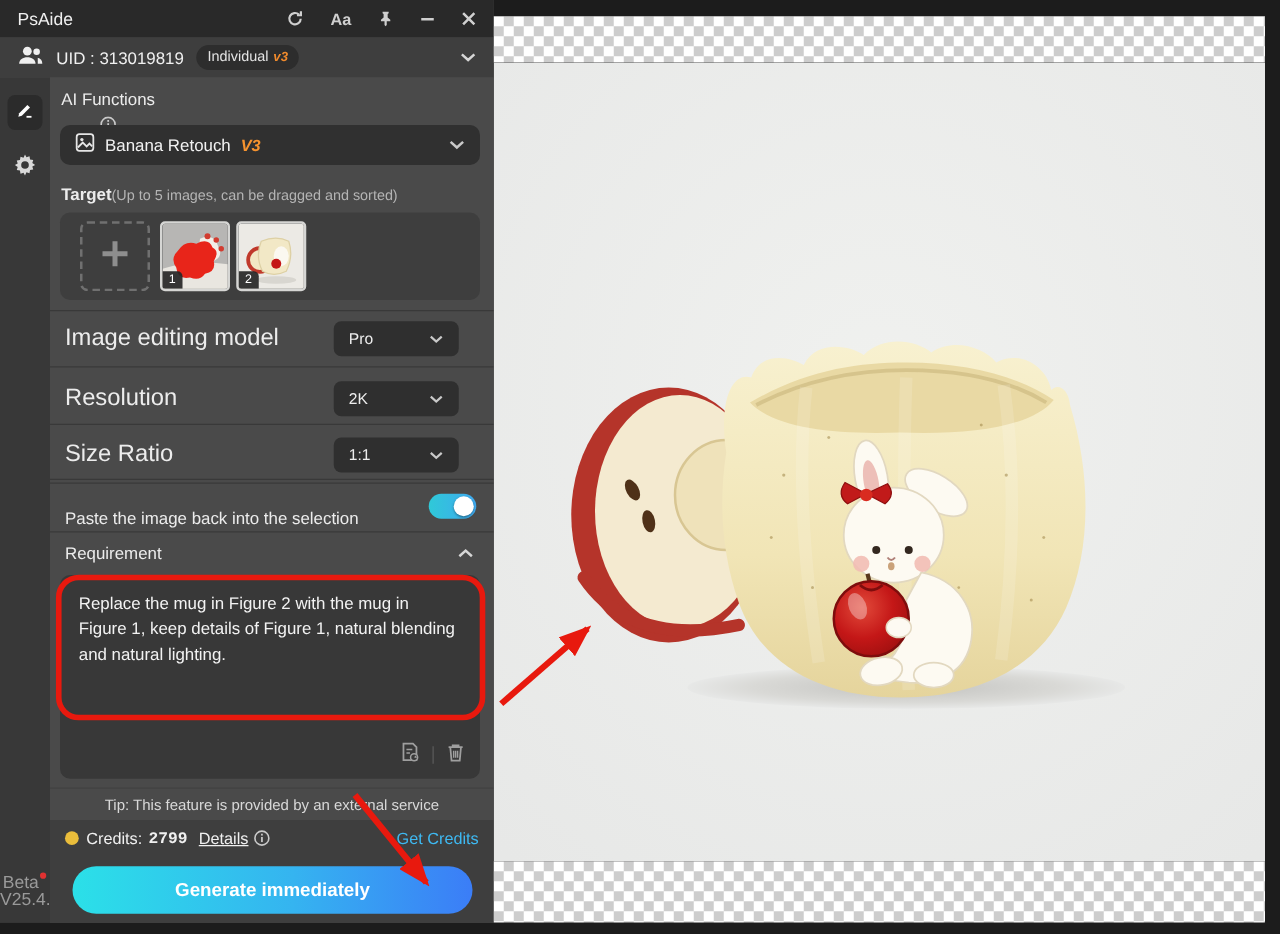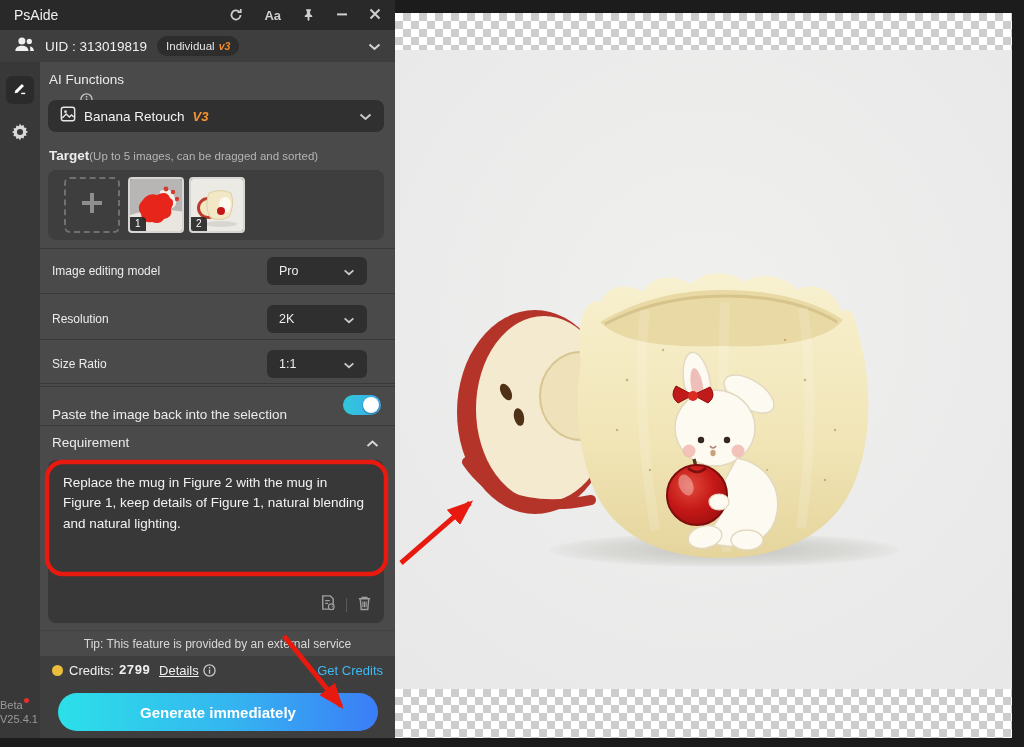--- a/index.html
+++ b/index.html
@@ -6,38 +6,38 @@
   html,body { width:1024px; height:747px; overflow:hidden; background:#1c1c1c;
               font-family:"Liberation Sans", sans-serif; }
   #window { position:relative; width:1024px; height:640px; background:#1c1c1c; }
 
   
   #panel { position:absolute; left:0; top:0; width:395px; height:738px; background:#4a4a4a; }
 
   .titlebar { position:absolute; left:0; top:0; width:395px; height:30px; background:#292929;
               display:flex; align-items:center; padding:0 14px; }
   .titlebar .title { color:#f0f0f0; font-size:14px; }
-  .titlebar .tb-icons { margin-left:auto; display:flex; align-items:flex-start; gap:21px; }
+  .titlebar .tb-icons { margin-left:auto; display:flex; align-items:center; gap:21px; }
   .tb-btn { color:#cfcfcf; font-size:12px; display:flex; align-items:center; cursor:default; }
 
   .uid-row { position:absolute; left:0; top:30px; width:395px; height:32px; background:#3e3e3e;
              display:flex; align-items:center; padding:0 14px; }
   .uid-text { color:#f0f0f0; font-size:13.5px; margin-left:10px; }
   .plan-badge { margin-left:10px; background:#2d2d2d; border-radius:10px; height:20px;
                 display:flex; align-items:center; padding:0 9px; }
   .plan-badge .plan { color:#e3e3e3; font-size:11.5px; }
   .plan-badge .plan-v { color:#f08a2c; font-size:10.5px; font-style:italic; font-weight:bold; margin-left:4px; }
   .uid-chevron { margin-left:auto; }
 
   .rail { position:absolute; left:0; top:62px; width:40px; height:676px; background:#383838; }
   .rail-btn { position:absolute; left:6px; top:14px; width:28px; height:28px; background:#2b2b2b;
               border-radius:6px; display:flex; align-items:center; justify-content:center; }
   .rail-gear { position:absolute; left:11px; top:61px; width:18px; height:18px; }
-  .rail-version { position:absolute; left:0; bottom:12px; width:40px; 
-                  padding-right:3px; color:#9a9a9a; font-size:11px; line-height:14px; }
+  .rail-version { position:absolute; left:0; bottom:12px; width:40px; text-align:right;
+                  padding-right:3px; color:#9a9a9a; font-size:14px; line-height:14px; }
   .beta-dot { display:inline-block; width:5px; height:5px; background:#e03131; border-radius:50%;
               vertical-align:top; margin-left:1px; }
 
   .content { position:absolute; left:40px; top:62px; width:355px; height:676px; background:#4a4a4a; }
 
   .ai-label { position:absolute; left:9px; top:10px; display:flex; align-items:center; gap:6px;
               color:#ececec; font-size:13.5px;flex-direction:column; }
   .dropdown-main { position:absolute; left:8px; top:38px; width:336px; height:32px; background:#303030;
                    border-radius:8px; display:flex; align-items:center; padding:0 12px; gap:8px; }
   .dropdown-main .dd-text { color:#f2f2f2; font-size:13.5px; }
@@ -53,21 +53,21 @@
   .thumb { position:absolute; top:7px; width:56px; height:56px; border:2px solid #d6d6d4; border-radius:4px;
            overflow:hidden; }
   .thumb-1 { left:80px; } .thumb-2 { left:141px; }
   .thumb-badge { position:absolute; left:0; bottom:0; background:rgba(38,38,38,.92); color:#fff;
                  font-size:10px; line-height:14px; padding:0 5px; border-radius:0 4px 0 2px; }
 
   .setting-row { position:absolute; left:0; width:355px; display:flex; align-items:center;
                  padding:0 12px; border-top:1px solid rgba(0,0,0,.22); border-bottom:1px solid rgba(0,0,0,.22); }
   .row-1 { top:186px; height:46px; } .row-2 { top:236px; height:42px; border-top:none; }
   .row-3 { top:282px; height:40px; border-top:none; }
-  .setting-row .s-label { color:#ececec; font-size:12px; }
+  .setting-row .s-label { color:#ececec; font-size:19px; }
   .dd-small { margin-left:auto; margin-right:16px; width:100px; height:28px; background:#2f2f2f;
               border-radius:6px; display:flex; align-items:center; padding:0 12px; }
   .dd-small .dd-val { color:#eeeeee; font-size:12.5px; }
 
   .toggle-row { position:absolute; left:0; top:324px; width:355px; height:36px; display:flex;
                 align-items:center; padding:0 12px; border-top:1px solid rgba(0,0,0,.22); }
   .toggle-row .t-label { color:#ececec; font-size:13.5px;margin-top:19px; }
   .switch { margin-left:auto; margin-right:2px; position:relative; width:38px; height:20px; border-radius:10px;
             background:linear-gradient(90deg,#2fc9d8,#3fa9f0); }
   .switch .knob { position:absolute; right:2px; top:2px; width:16px; height:16px; border-radius:50%;

